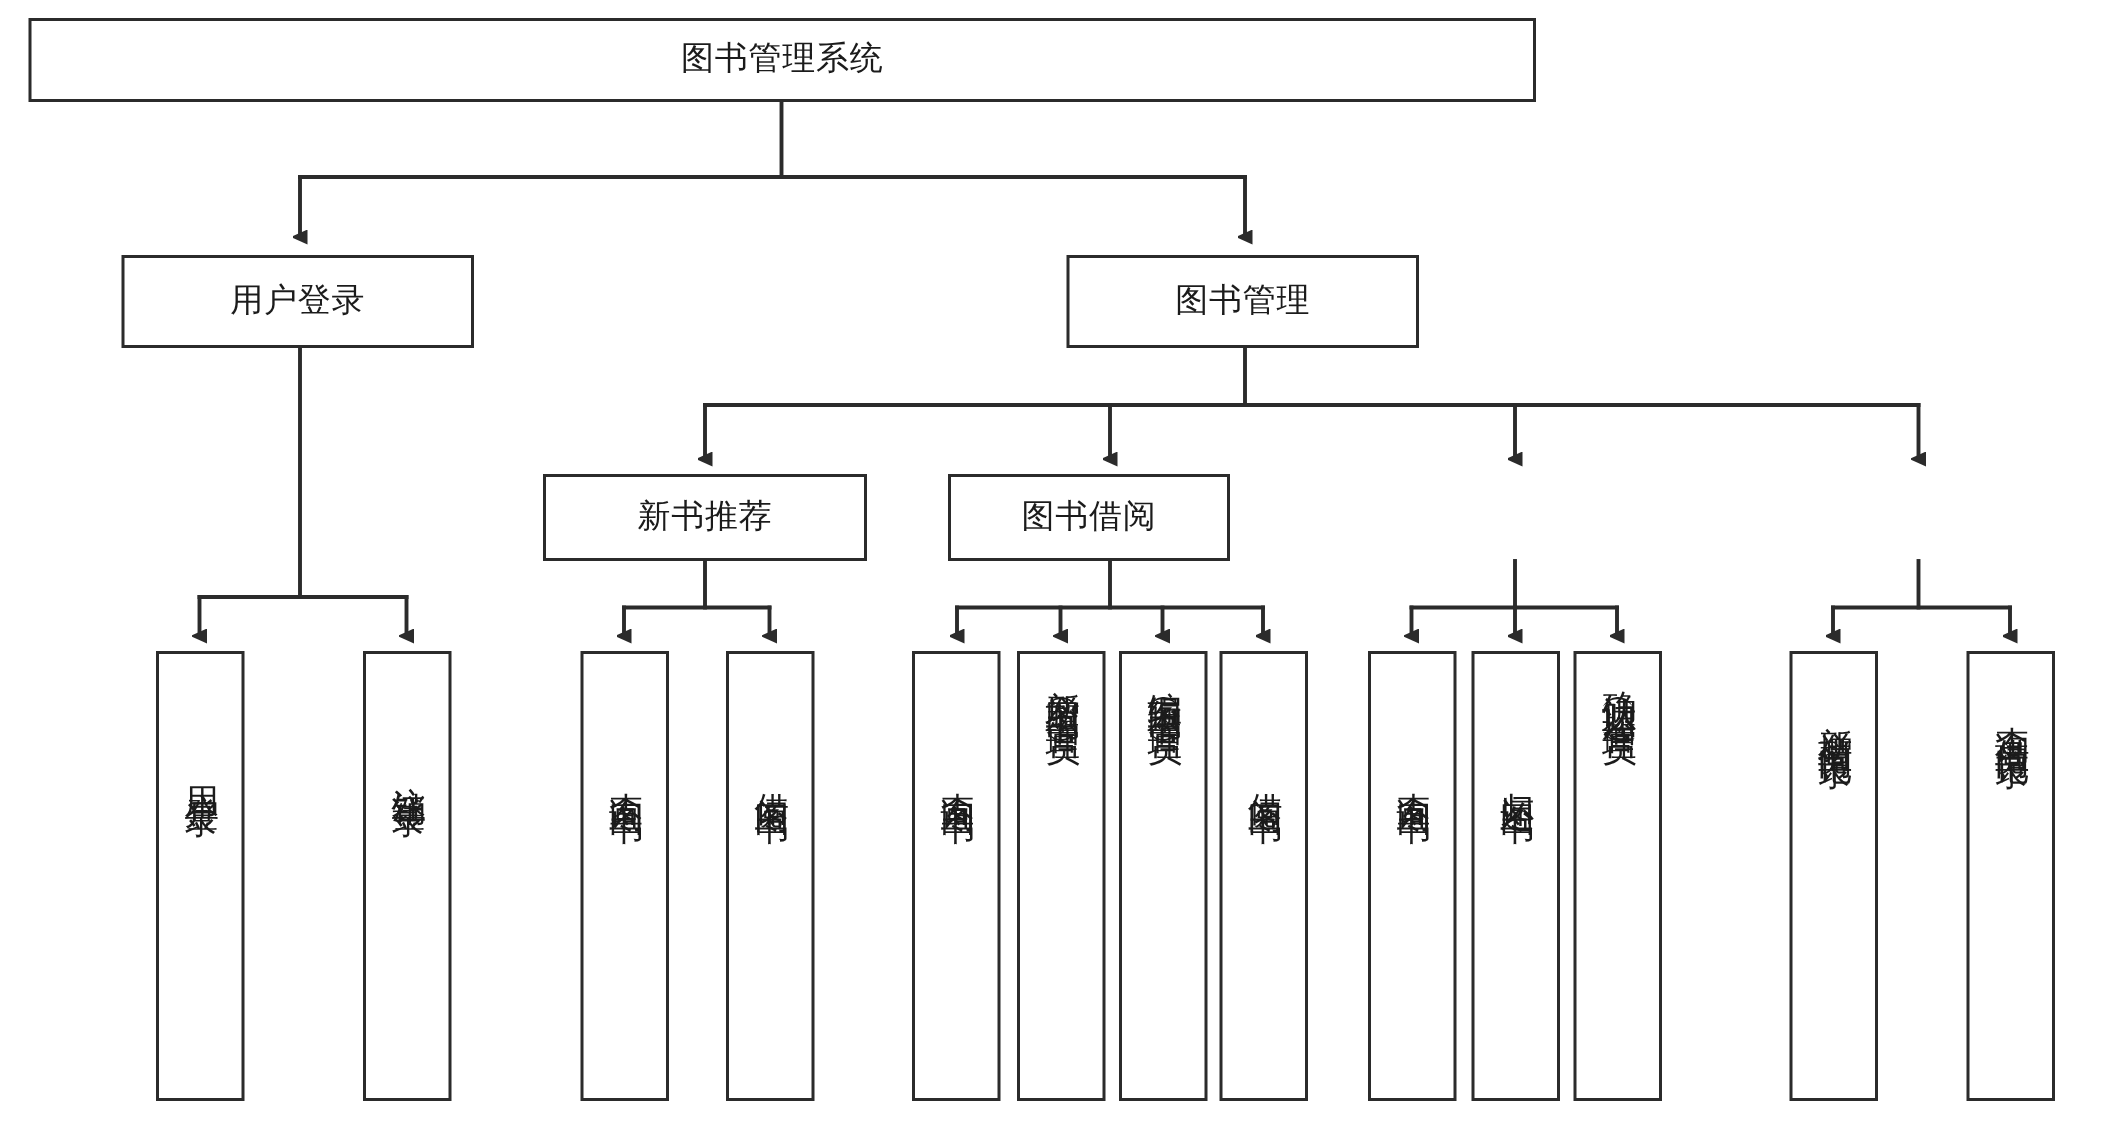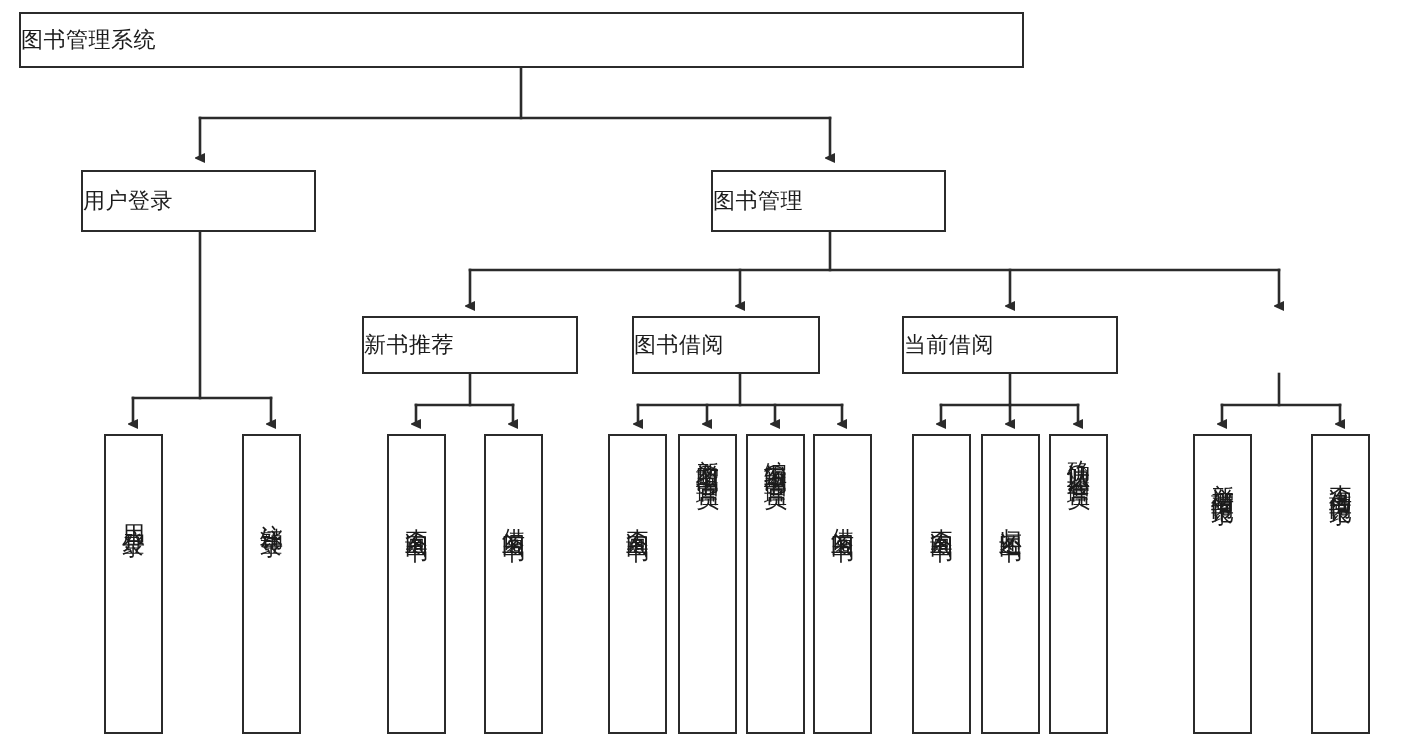--- a/index.html
+++ b/index.html
@@ -25,21 +25,21 @@
     height: 747px;
     pointer-events: none;
   }
   .node {
     position: absolute;
     box-sizing: border-box;
     background: #ffffff;
     border: 2px solid #2b2b2b;
     display: flex;
     align-items: center;
-    justify-content: flex-start;
+    justify-content: center;
     color: #1b1b1b;
   }
   .node .label {
     display: block;
     text-align: center;
     line-height: 1.12;
     white-space: nowrap;
   }
   
   .node.horiz .label {
@@ -142,23 +142,20 @@
   </div>
 
   <div class="node horiz" style="left:362px; top:316px; width:216px; height:58px;">
     <span class="label">新书推荐</span>
   </div>
 
   <div class="node horiz" style="left:632px; top:316px; width:188px; height:58px;">
     <span class="label">图书借阅</span>
   </div>
 
-  <div class="node horiz" style="left:902px; top:316px; width:216px; height:58px;">
-    <span class="label">当前借阅</span>
-  </div>
 
 
   <div class="node vert" style="left:104px; top:434px; width:59px; height:300px; padding-top:70px;">
     <span class="label">用户登录</span>
   </div>
 
   <div class="node vert" style="left:242px; top:434px; width:59px; height:300px; padding-top:70px;">
     <span class="label">注销登录</span>
   </div>
 

